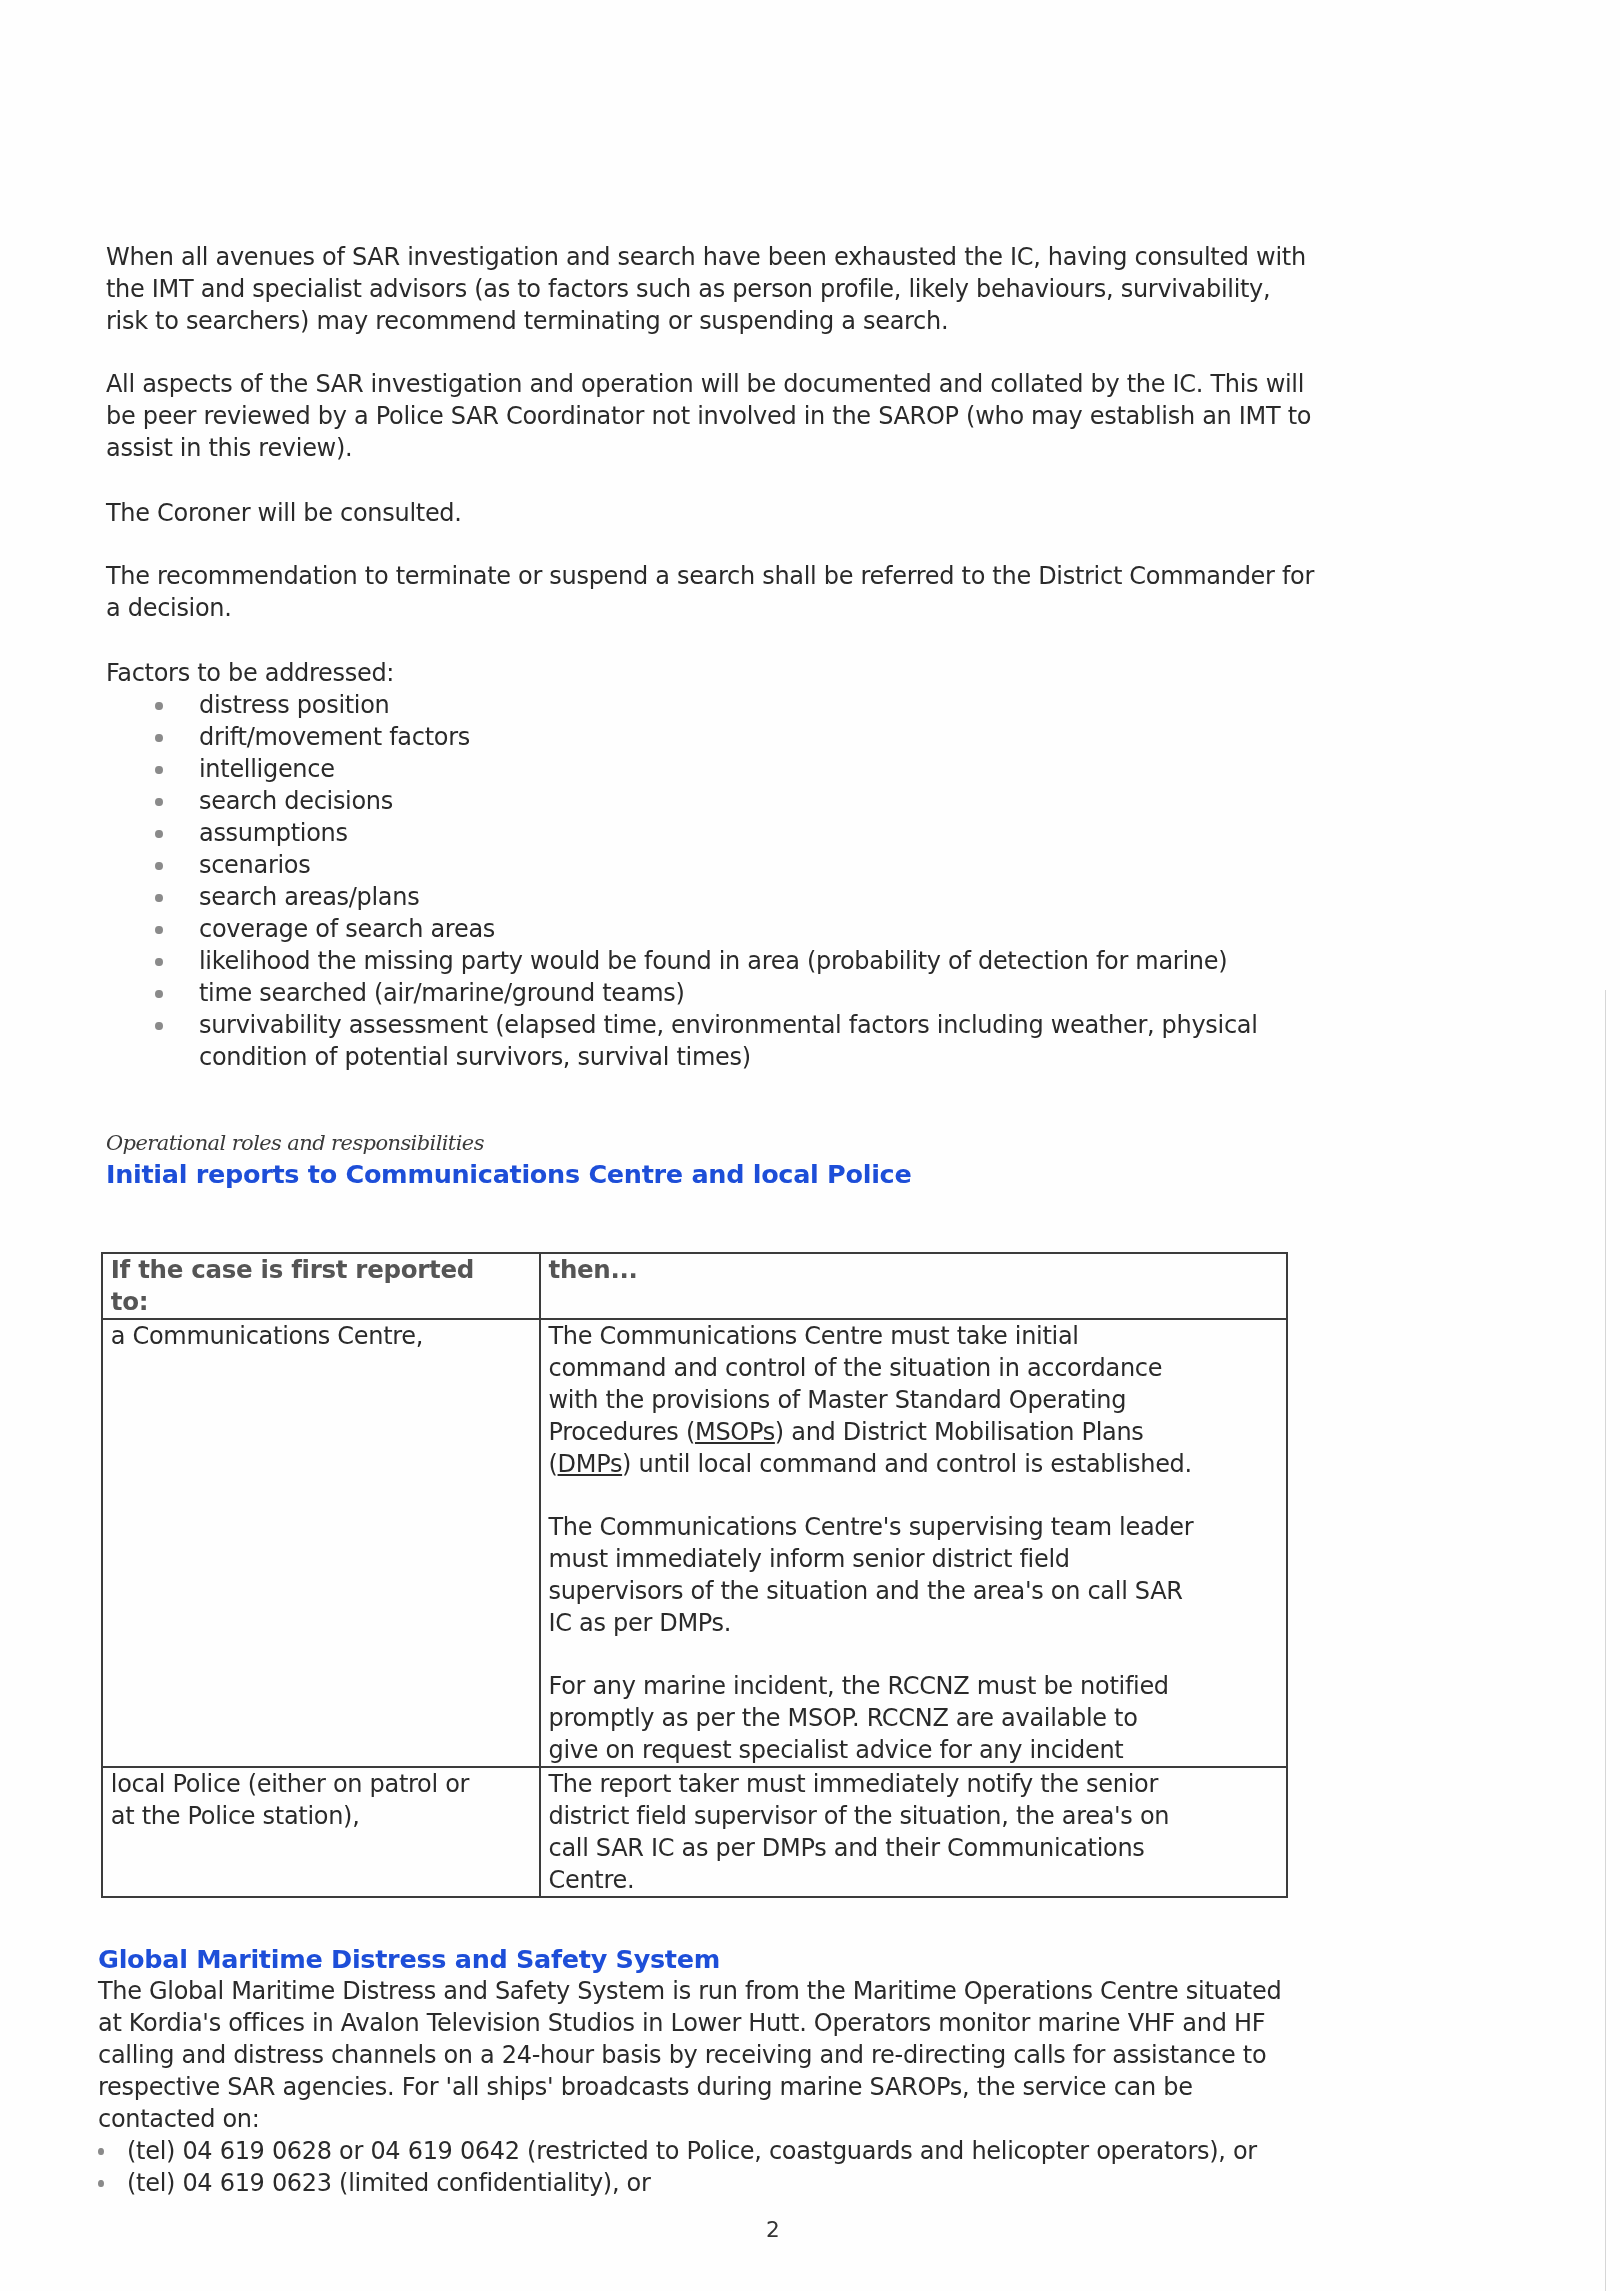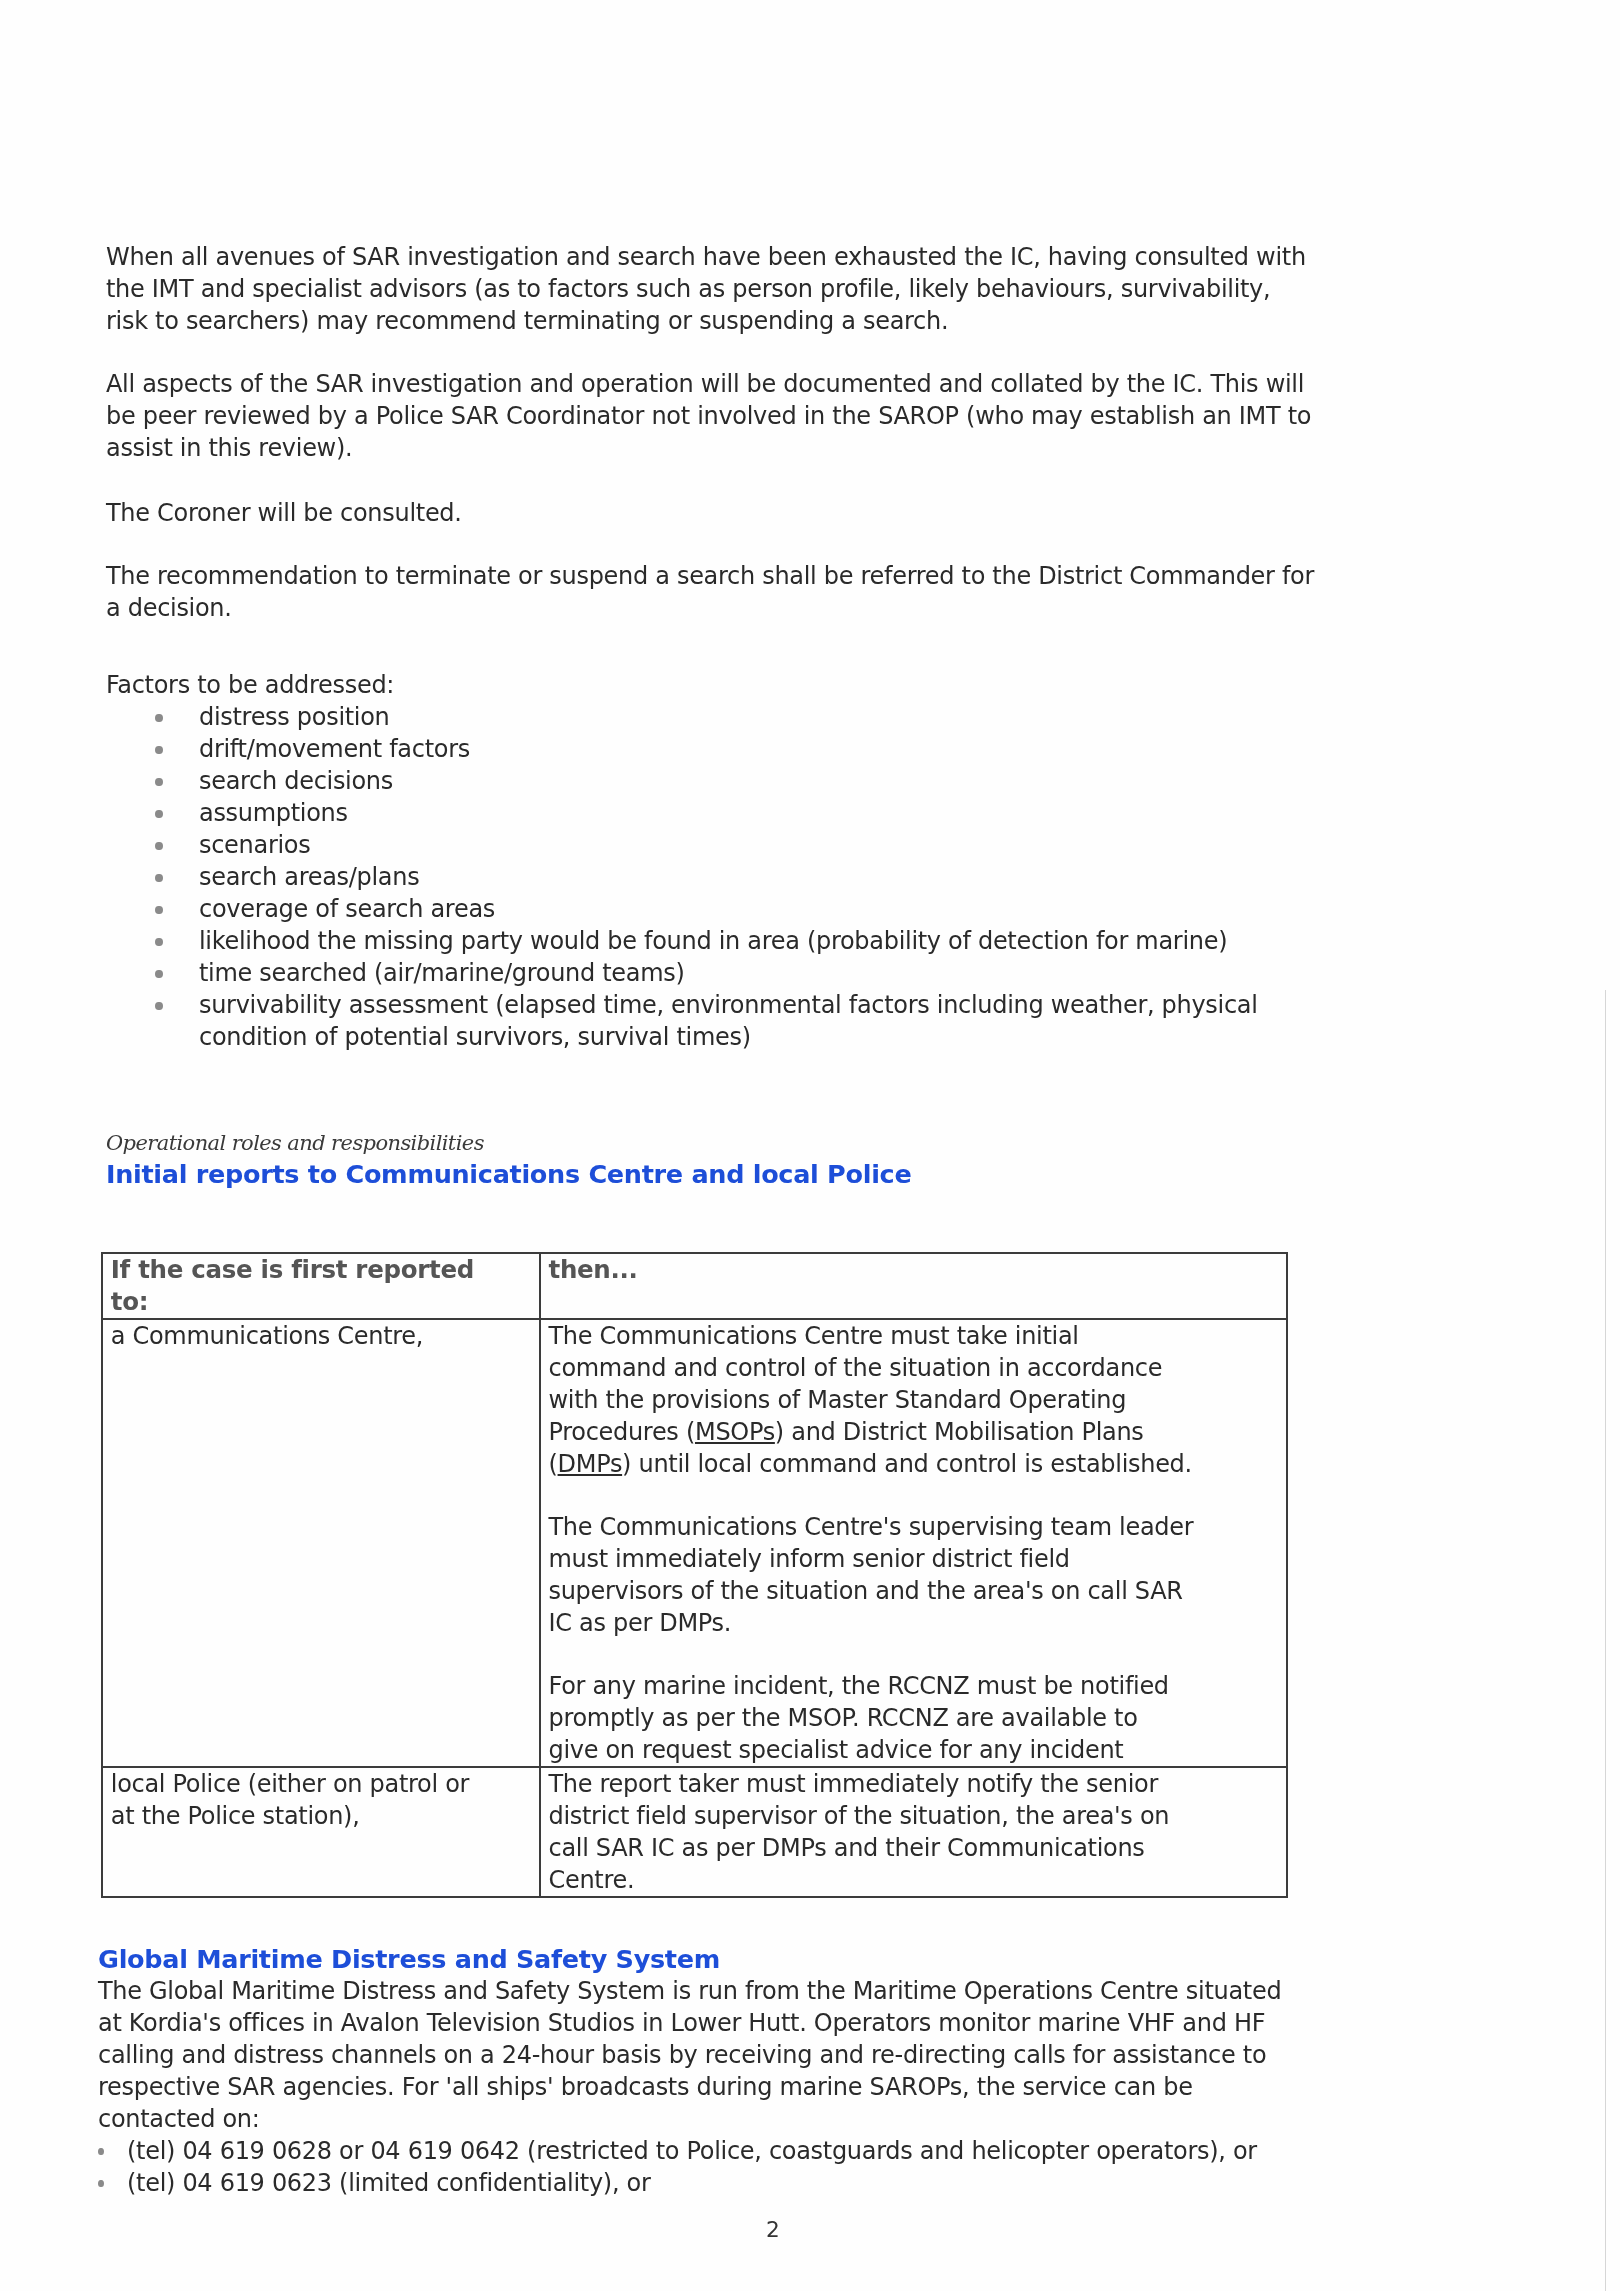--- a/index.html
+++ b/index.html
@@ -43,25 +43,26 @@
 
   <div class="blk" style="top:497px;">
     <span class="ln">The Coroner will be consulted.</span>
   </div>
 
   <div class="blk" style="top:560px;">
     <span class="ln">The recommendation to terminate or suspend a search shall be referred to the District Commander for</span>
     <span class="ln">a decision.</span>
   </div>
 
-  <div class="blk" style="top:657px;margin-top:12px;">
+  <div class="blk" style="top:657px;">
     <span class="ln">Factors to be addressed:</span>
     <ul class="bul">
       <li><span class="dot"></span><span>distress position</span></li>
       <li><span class="dot"></span><span>drift/movement factors</span></li>
+      <li><span class="dot"></span><span>intelligence</span></li>
       <li><span class="dot"></span><span>search decisions</span></li>
       <li><span class="dot"></span><span>assumptions</span></li>
       <li><span class="dot"></span><span>scenarios</span></li>
       <li><span class="dot"></span><span>search areas/plans</span></li>
       <li><span class="dot"></span><span>coverage of search areas</span></li>
       <li><span class="dot"></span><span>likelihood the missing party would be found in area (probability of detection for marine)</span></li>
       <li><span class="dot"></span><span>time searched (air/marine/ground teams)</span></li>
       <li><span class="dot"></span><span>survivability assessment (elapsed time, environmental factors including weather, physical</span></li>
       <li><span>condition of potential survivors, survival times)</span></li>
     </ul>

